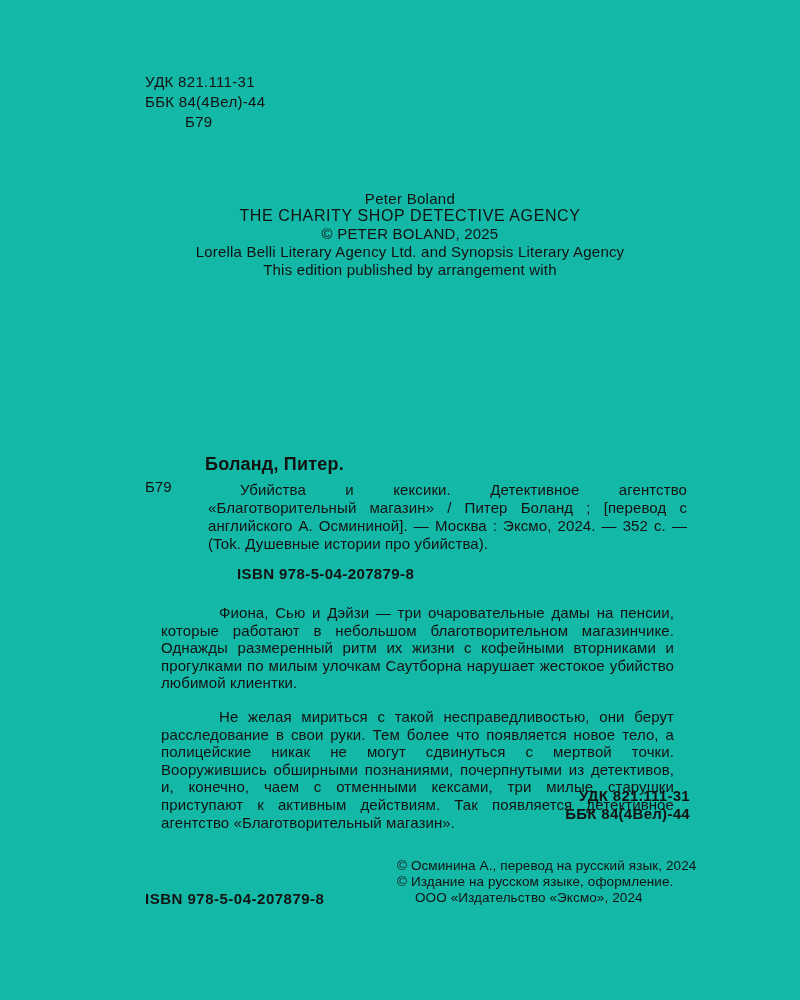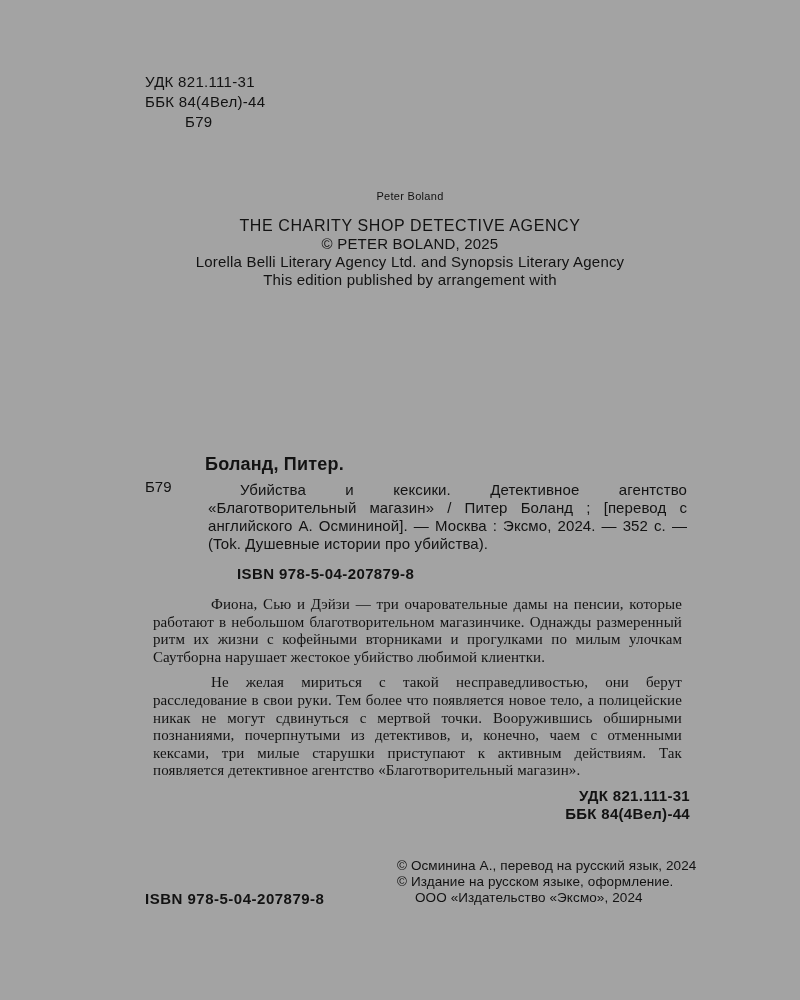--- a/index.html
+++ b/index.html
@@ -4,21 +4,21 @@
 <style>
   html, body {
     margin: 0;
     padding: 0;
     background: #ffffff;
   }
   .page {
     position: relative;
     width: 800px;
     height: 1000px;
-    background: #a3a3a3;
+    background: #14b8a6;
     font-family: "Liberation Sans", "DejaVu Sans", sans-serif;
     color: #121212;
     overflow: hidden;
   }
   
   .top-codes {
     position: absolute;
     left: 145px;
     top: 72px;
     font-size: 15px;
@@ -29,23 +29,22 @@
 
   
   .original-block {
     position: absolute;
     left: 110px;
     width: 600px;
     top: 190px;
     text-align: center;
   }
   .orig-author {
-    font-size: 11px;
+    font-size: 15px;
     letter-spacing: 0.3px;
-    margin-bottom: 15px;
   }
   .orig-title {
     font-size: 16px;
     letter-spacing: 0.6px;
   }
   .orig-copy {
     font-size: 15px;
     line-height: 18px;
     letter-spacing: 0.2px;
   }
@@ -89,27 +88,26 @@
   }
 
   
   .annotation {
     position: absolute;
     left: 145px;
     top: 588px;
     width: 545px;
   }
   .annot {
-    margin: 8px;
+    margin: 16px;
     font-size: 15px;
     line-height: 17.6px;
     text-indent: 58px;
     text-align: justify;
     letter-spacing: 0.1px;
-    font-family: Liberation Serif, serif;
   }
 
   
   .codes-right {
     position: absolute;
     right: 110px;
     top: 787px;
     text-align: right;
     font-size: 15px;
     font-weight: bold;

